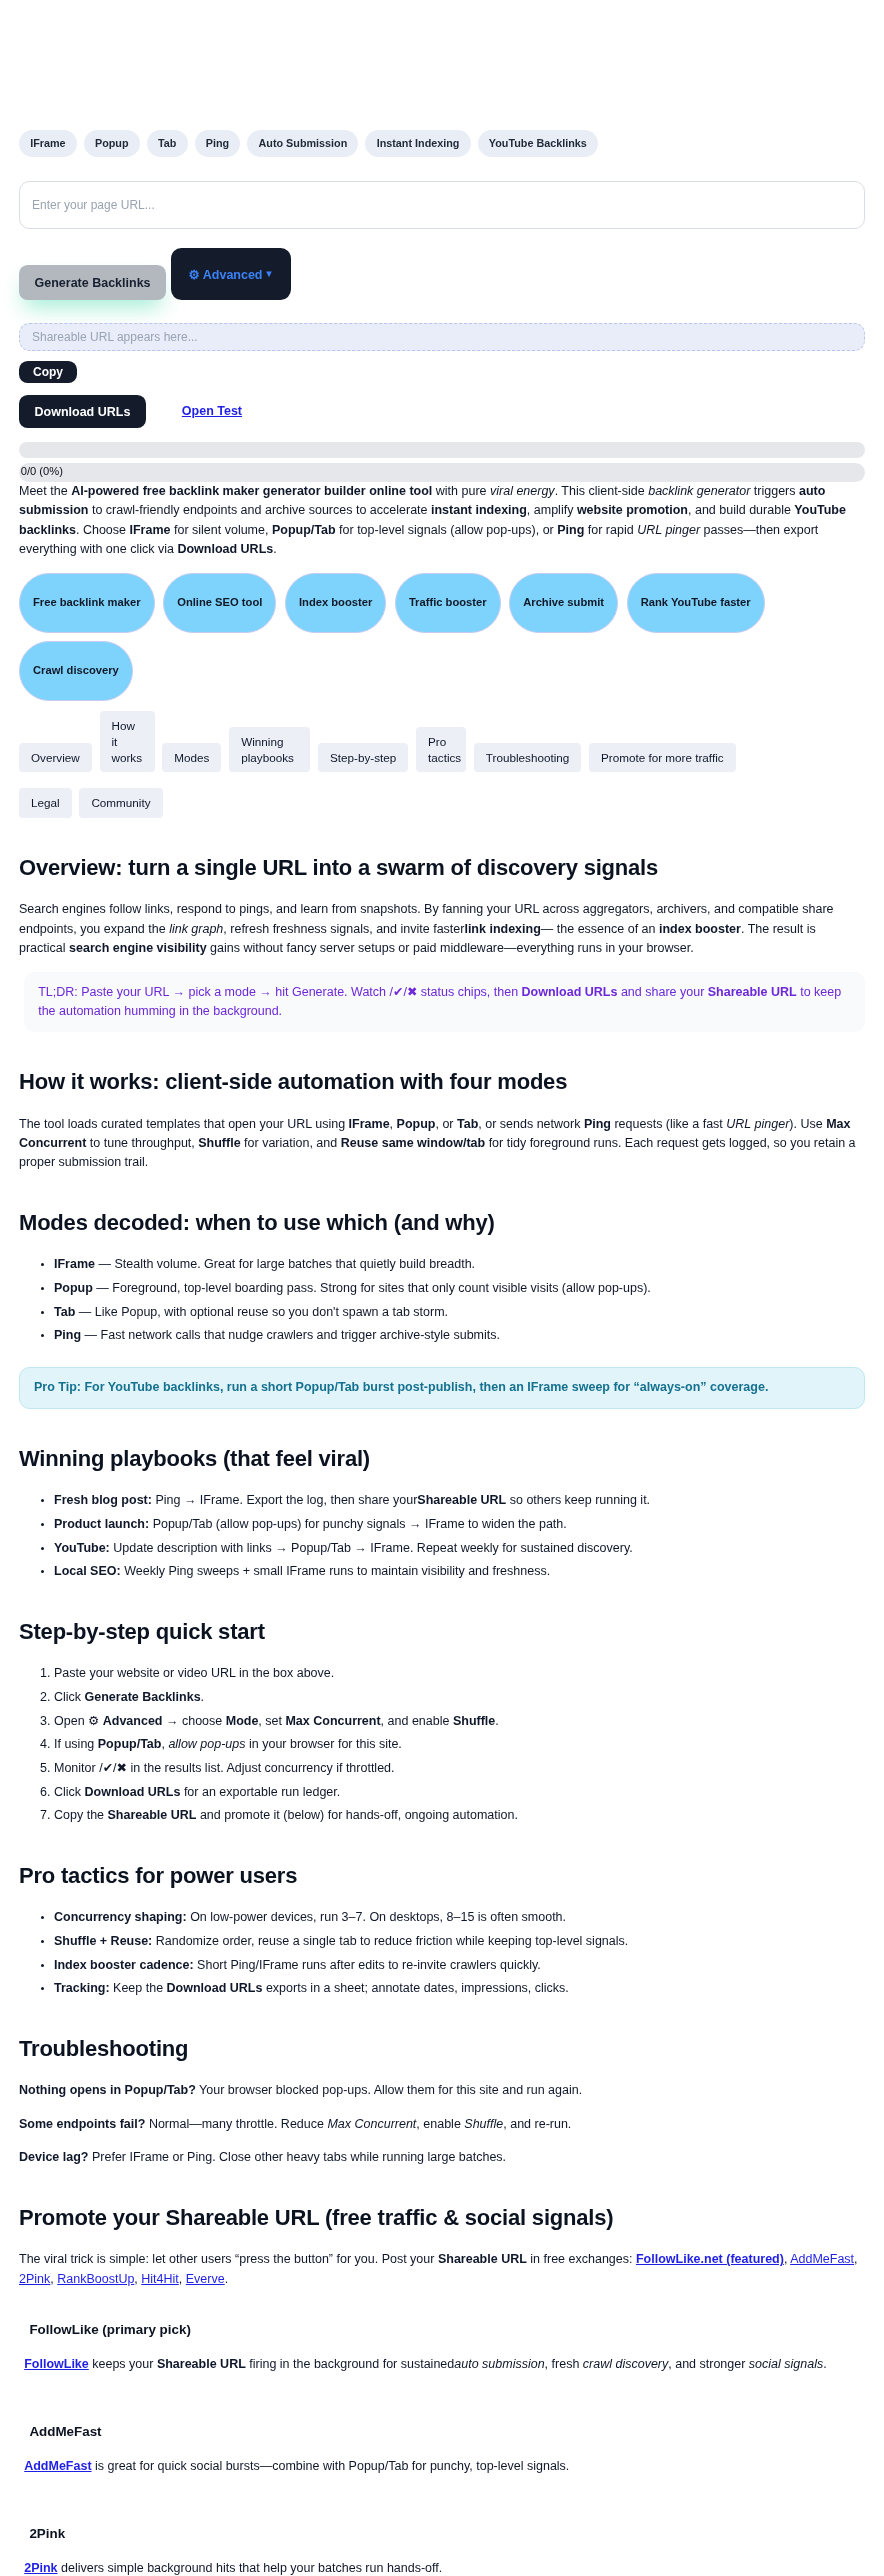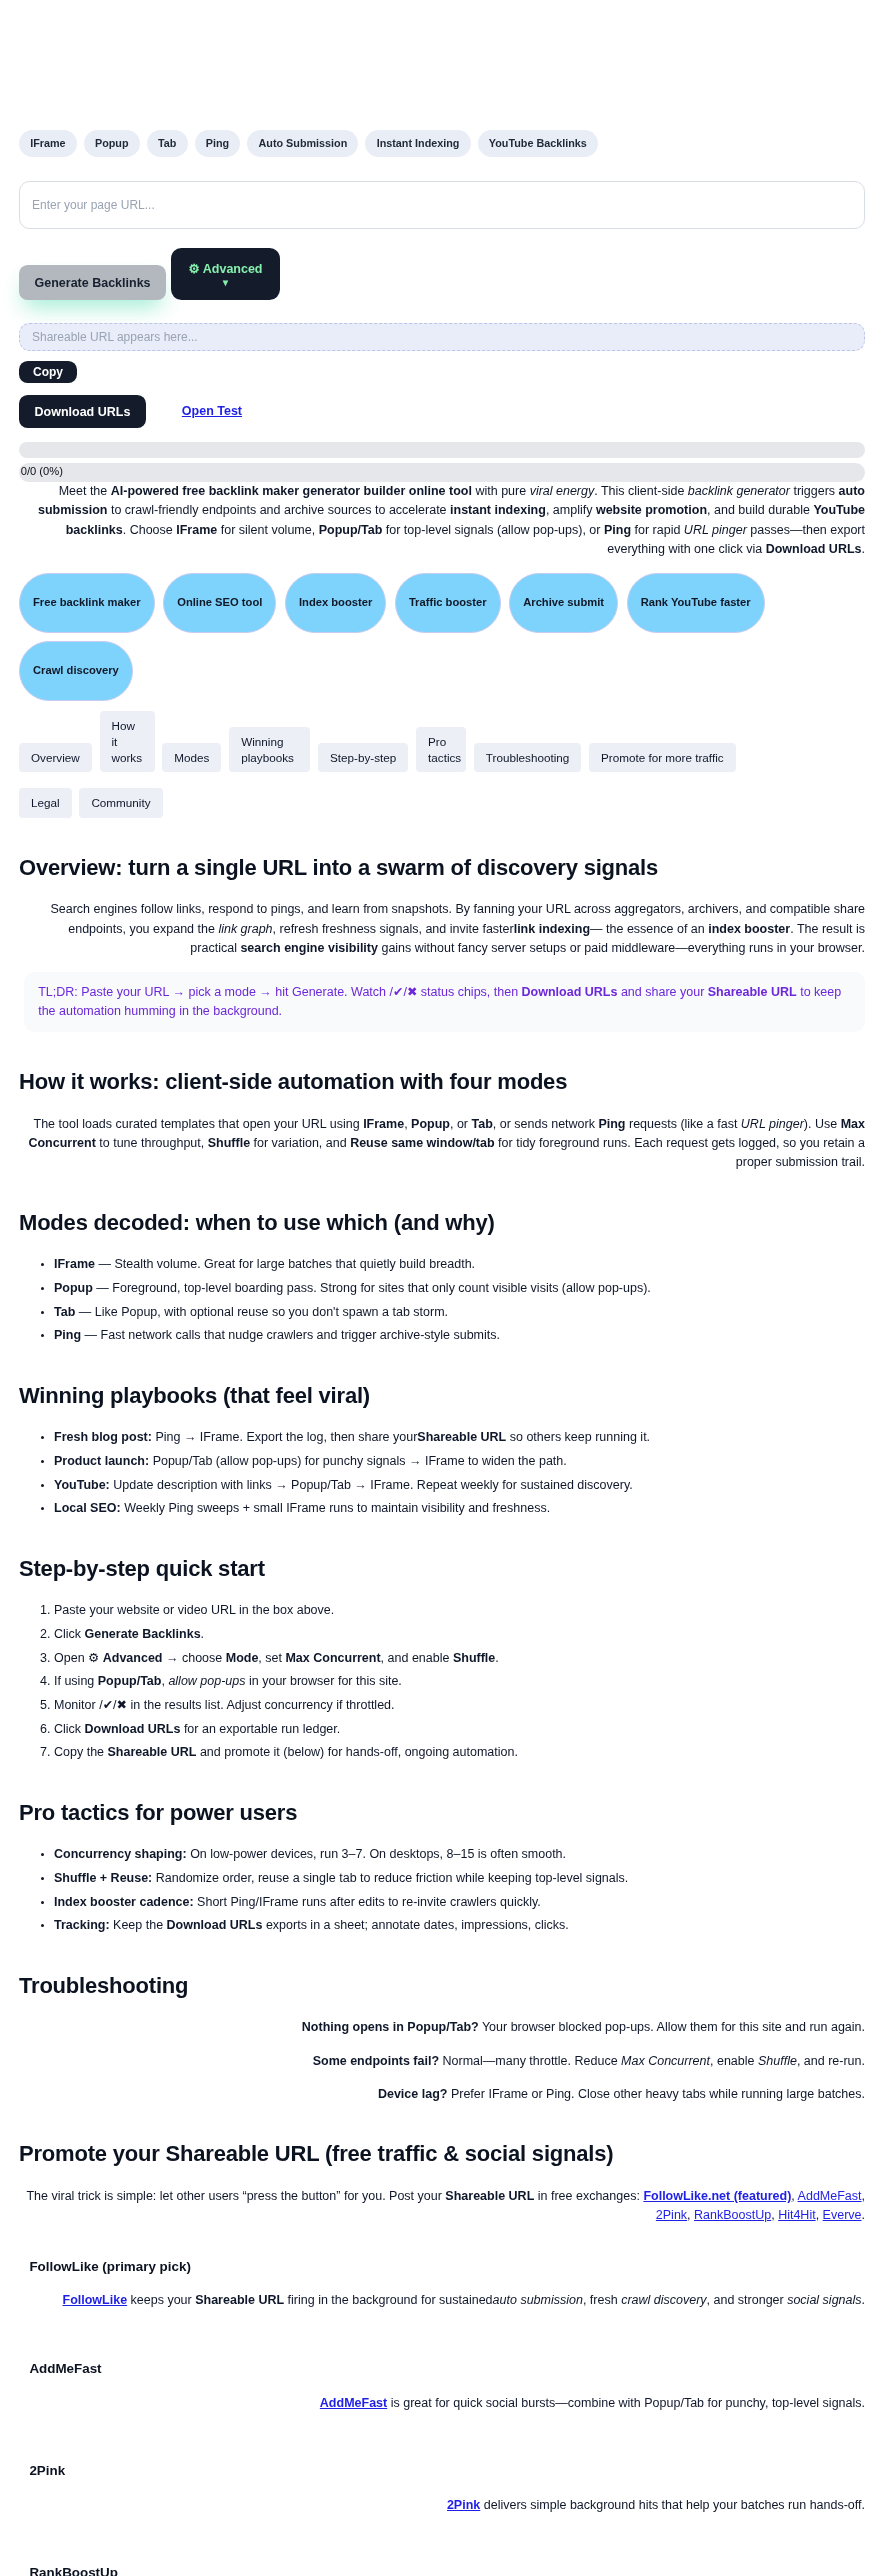--- a/index.html
+++ b/index.html
@@ -34,23 +34,23 @@
   .btn {
     border:none; cursor:pointer; font-family:"Liberation Sans", sans-serif;
     font-weight:700; border-radius:8.6px;
   }
   .btn-generate {
     background:#b3b8bf; color:#16202f; font-size:12.5px;
     height:35px; padding:0 15.5px;
     box-shadow:0 12px 21px -5.2px rgba(45,212,160,0.45);
   }
   .btn-advanced {
-    background:#141c2c; color:#86efac; font-size:12.5px;
+    background:#141c2c; color:#3b82f6; font-size:12.5px;
     height:52px; padding:5.2px 17.3px; border-radius:10.4px;
-    display:flex; flex-direction:column; align-items:center; justify-content:center; gap:1.7px;
+    display:flex; flex-direction:row; align-items:center; justify-content:center; gap:1.7px;
   }
   .btn-advanced .caret { font-size:9.5px; line-height:1; }
   .share-input {
     width:100%; height:28px; background:#e9edfa; border:0.9px dashed #bac3e8;
     border-radius:10.4px; padding:0 12px; font-size:12px; color:#701a75; outline:none;
     font-family:"Liberation Sans", sans-serif;
   }
   .btn-copy { background:#141c2c; color:#fff; font-size:12px; height:22px; padding:0 14px; margin:10.4px 0 12px 0; }
   .dl-row { display:flex; align-items:center; gap:36px; margin-bottom:14px; }
   .btn-download { background:#141c2c; color:#fff; font-size:12.5px; height:33px; padding:0 15.5px; }
@@ -73,21 +73,21 @@
   }
   .pw1 { max-width:55px; }
   .pw2 { max-width:81px; }
   .pw3 { max-width:50px; }
   .pw4 { max-width:149px; }
   .brk { flex-basis:100%; height:0; }
 
   
   h2 { font-size:22px; font-weight:700; color:#0b1220; margin:33px 0 15.5px 0; letter-spacing:-0.2px; }
   h3 { font-size:13.4px; font-weight:700; color:#0b1220; margin:0 0 14px 10.4px; }
-  p.body { margin:0 0 14px 0;text-align:right; }
+  p.body { margin:0 0 14px 0; }
   .tldr {
     background:#f8fafc; border-radius:10.4px; padding:10.4px 14px; margin:8.6px 0 5.2px 5.2px;
     color:#6d28d9;
   }
   ul.blt, ol.num { margin:5.2px 0 17.3px 35px; }
   ul.blt li, ol.num li { margin:4.3px 0; }
   ul.blt li::marker { font-size:9.5px; }
   .protip {
     background:#e0f4fa; border:0.9px solid #bfe6f2; border-radius:10.4px;
     padding:10.4px 14px; margin:21px 0 7px 0; color:#15718f; font-weight:700;
@@ -177,20 +177,21 @@
   <p class="body"><span>The tool loads curated templates that open your URL using </span><span class="b">IFrame</span><span>, </span><span class="b">Popup</span><span>, or </span><span class="b">Tab</span><span>, or sends network </span><span class="b">Ping</span><span> requests (like a fast </span><span class="i">URL pinger</span><span>). Use </span><span class="b">Max Concurrent</span><span> to tune throughput, </span><span class="b">Shuffle</span><span> for variation, and </span><span class="b">Reuse same window/tab</span><span> for tidy foreground runs. Each request gets logged, so you retain a proper submission trail.</span></p>
 
   
   <h2>Modes decoded: when to use which (and why)</h2>
   <ul class="blt">
     <li><span class="b">IFrame</span><span> — Stealth volume. Great for large batches that quietly build breadth.</span></li>
     <li><span class="b">Popup</span><span> — Foreground, top-level boarding pass. Strong for sites that only count visible visits (allow pop-ups).</span></li>
     <li><span class="b">Tab</span><span> — Like Popup, with optional reuse so you don't spawn a tab storm.</span></li>
     <li><span class="b">Ping</span><span> — Fast network calls that nudge crawlers and trigger archive-style submits.</span></li>
   </ul>
+  <div class="protip">Pro Tip: For YouTube backlinks, run a short Popup/Tab burst post-publish, then an IFrame sweep for “always-on” coverage.</div>
 
   
   <h2>Winning playbooks (that feel viral)</h2>
   <ul class="blt">
     <li><span class="b">Fresh blog post:</span><span> Ping → IFrame. Export the log, then share your</span><span class="b">Shareable URL</span><span> so others keep running it.</span></li>
     <li><span class="b">Product launch:</span><span> Popup/Tab (allow pop-ups) for punchy signals → IFrame to widen the path.</span></li>
     <li><span class="b">YouTube:</span><span> Update description with links → Popup/Tab → IFrame. Repeat weekly for sustained discovery.</span></li>
     <li><span class="b">Local SEO:</span><span> Weekly Ping sweeps + small IFrame runs to maintain visibility and freshness.</span></li>
   </ul>
 

